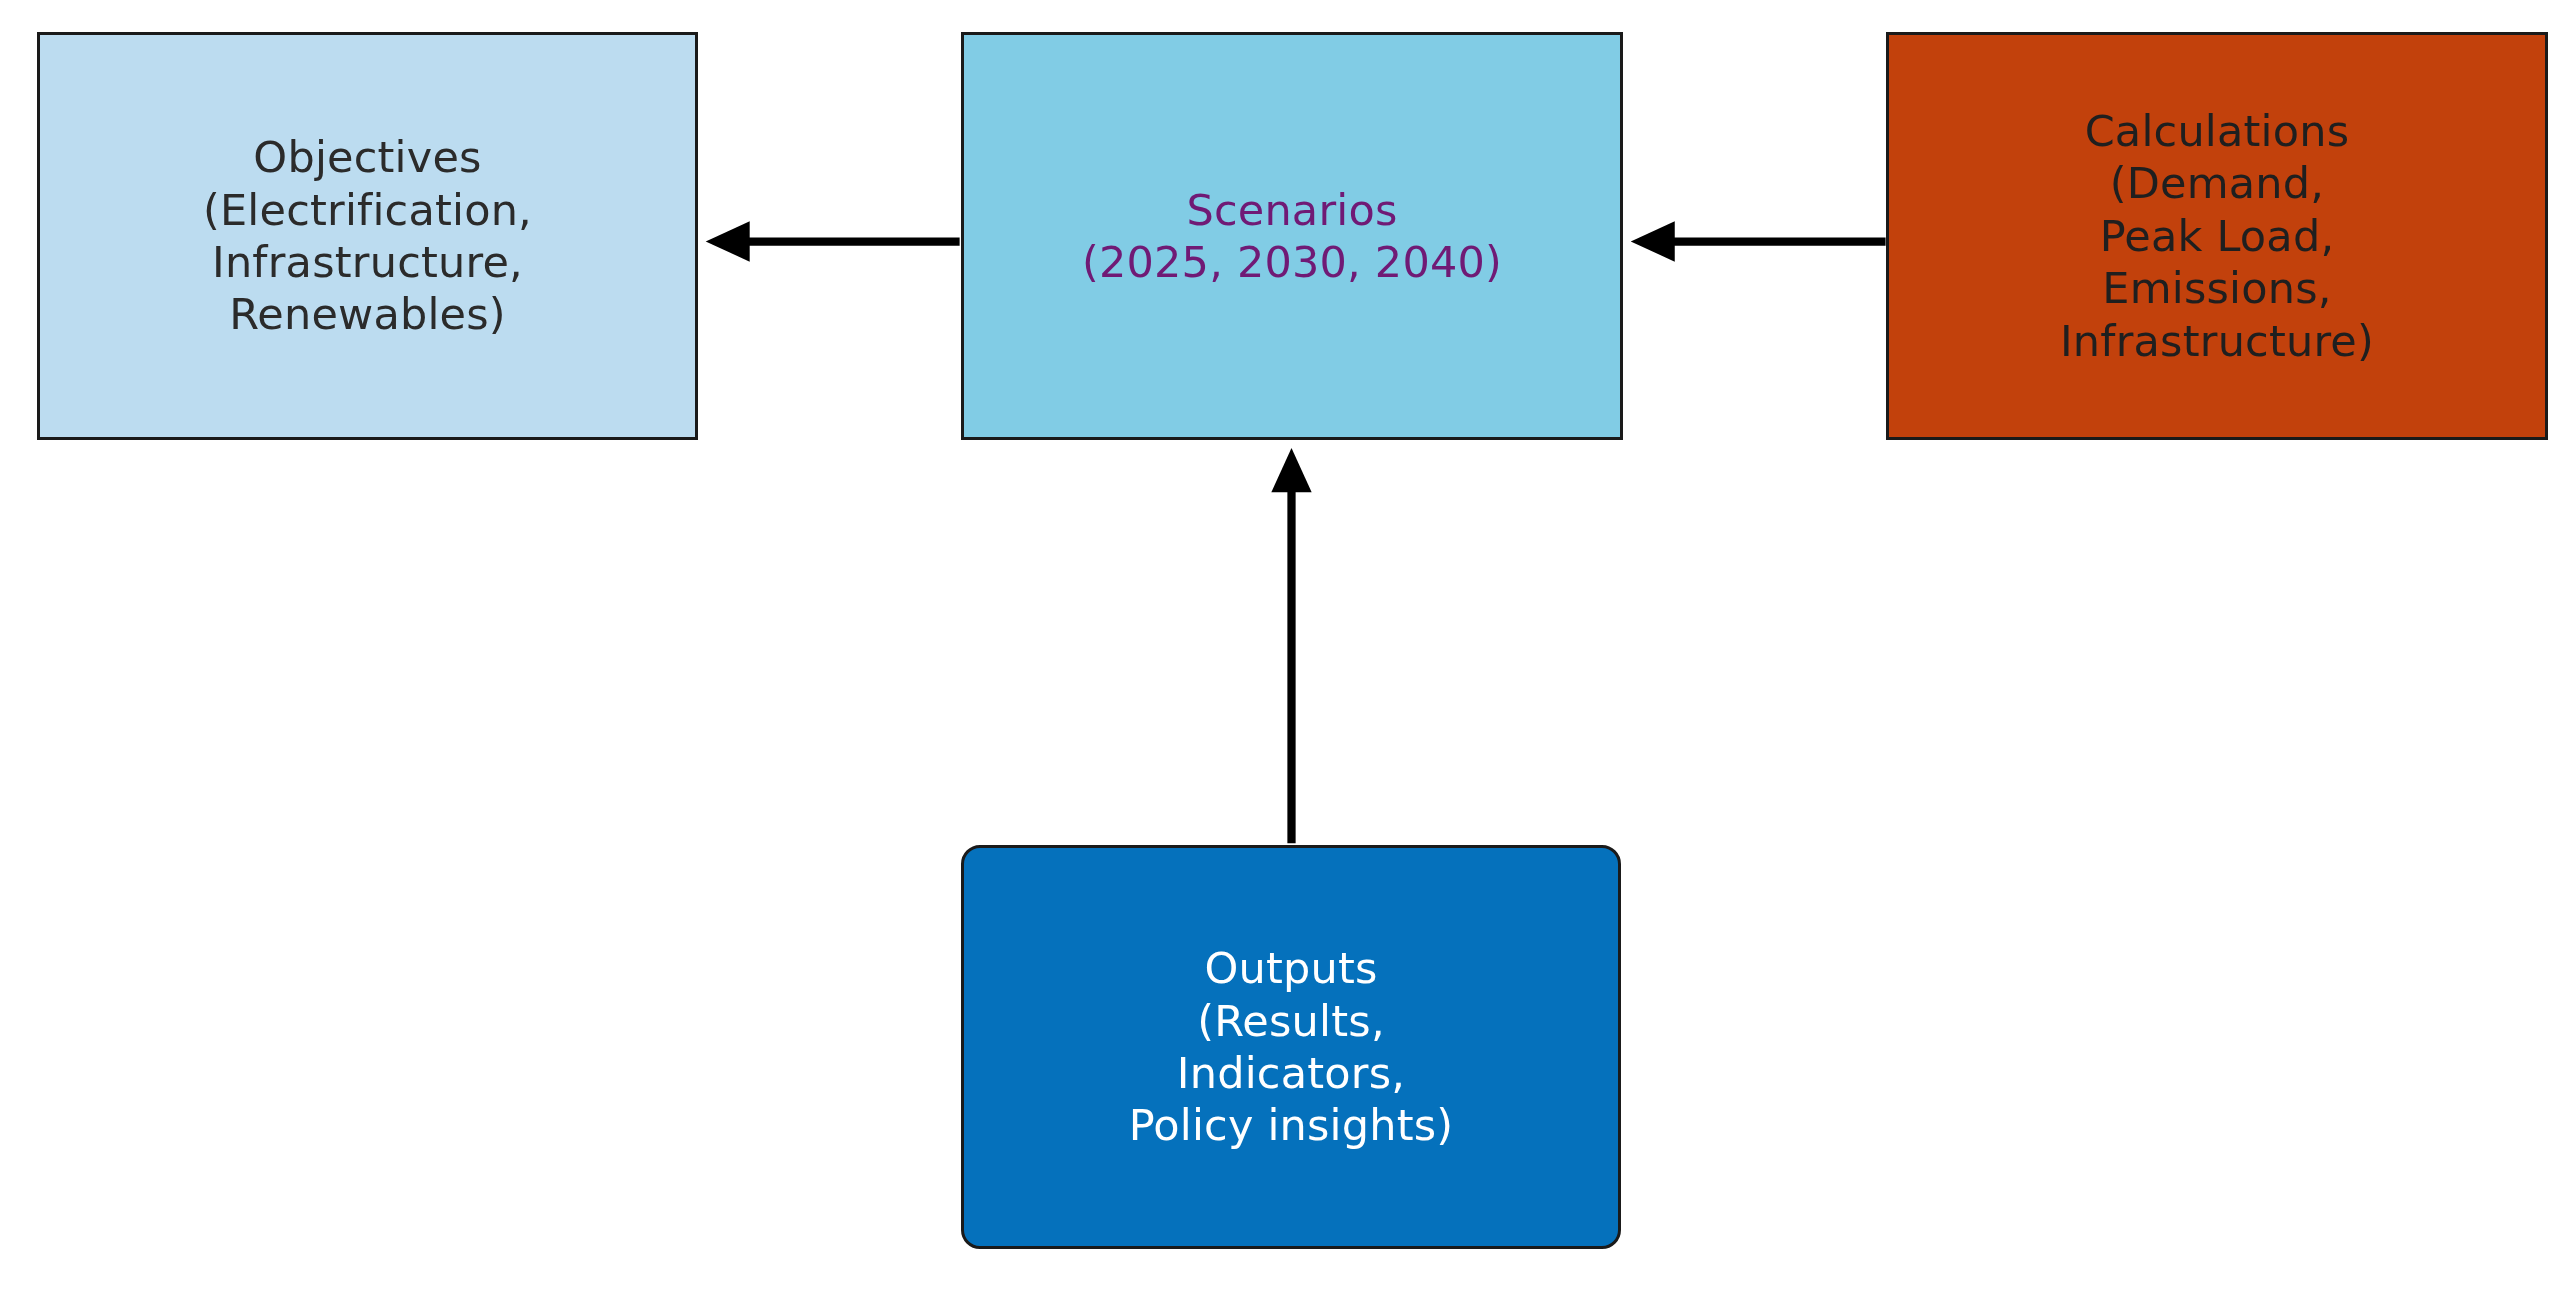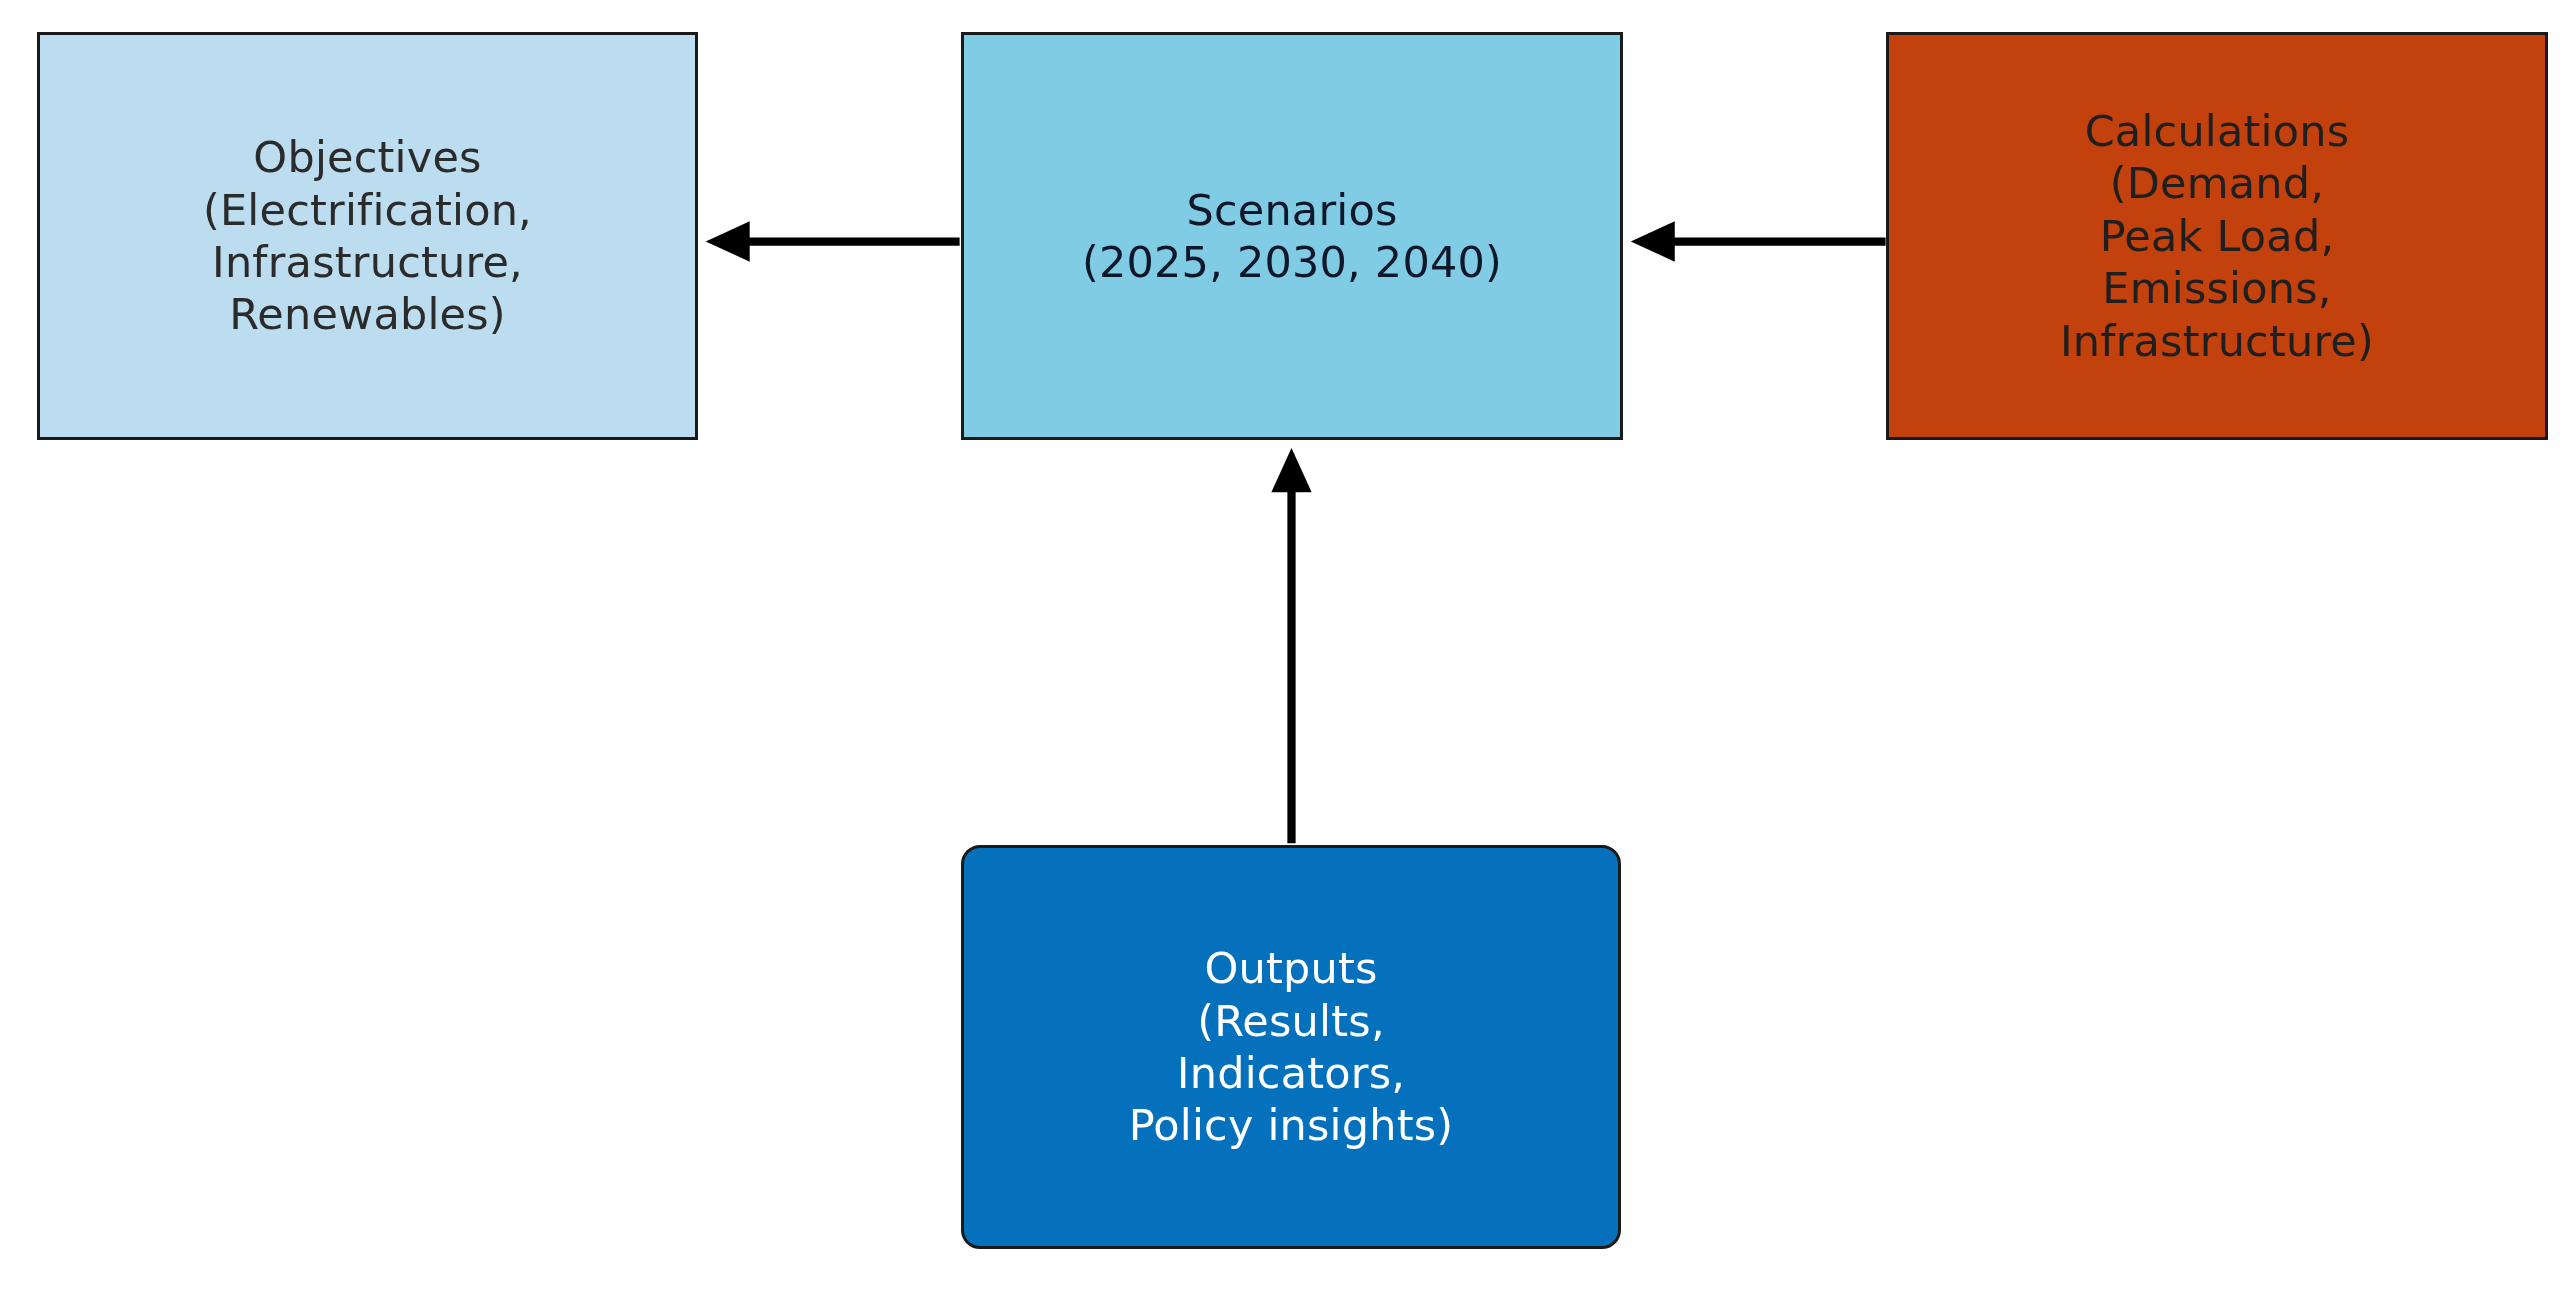--- a/index.html
+++ b/index.html
@@ -34,21 +34,21 @@
     display: block;
     padding: 0 7.4px;
   }
   
   #node-objectives {
     left: 37px;  top: 32px;  width: 661px;  height: 408px;
     background: #bcdcf0;  color: #2b2b2b;
   }
   #node-scenarios {
     left: 961px; top: 32px;  width: 662px;  height: 408px;
-    background: #81cce5;  color: #0f172a;
+    background: #81cce5;  color: #701a75;
   }
   #node-calculations {
     left: 1886px; top: 32px;  width: 662px;  height: 408px;
     background: #c2410c;  color: #1f1f1f;
   }
   #node-outputs {
     left: 961px; top: 845px; width: 660px;  height: 404px;
     background: #0571bc;  color: #ffffff; border-radius: 19px;
   }
   .edge {

